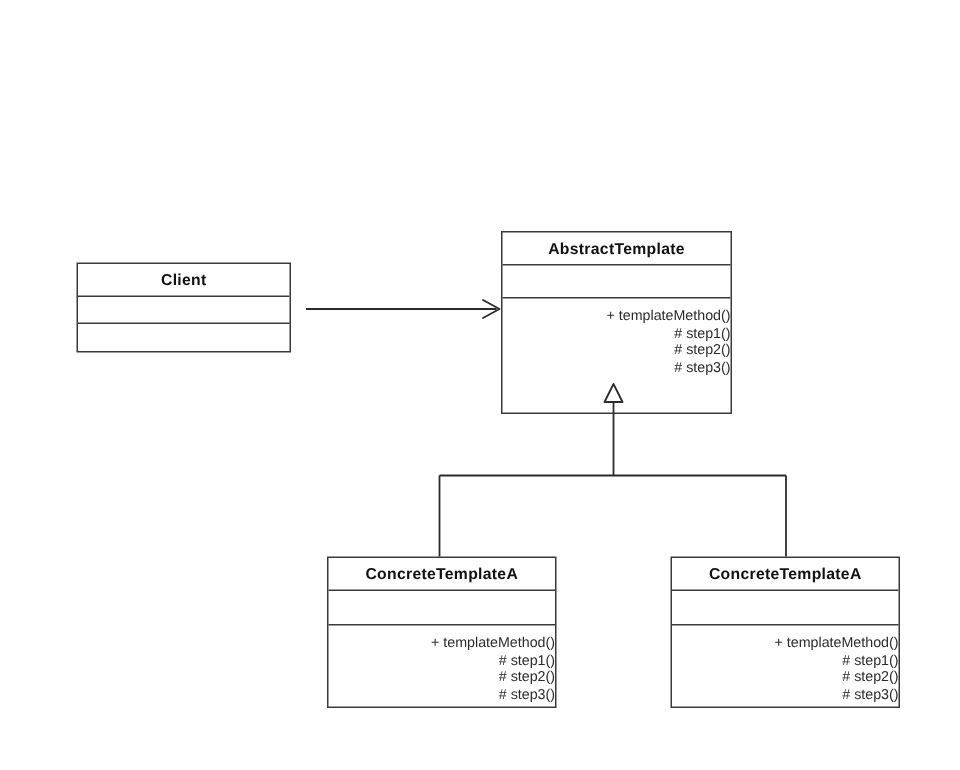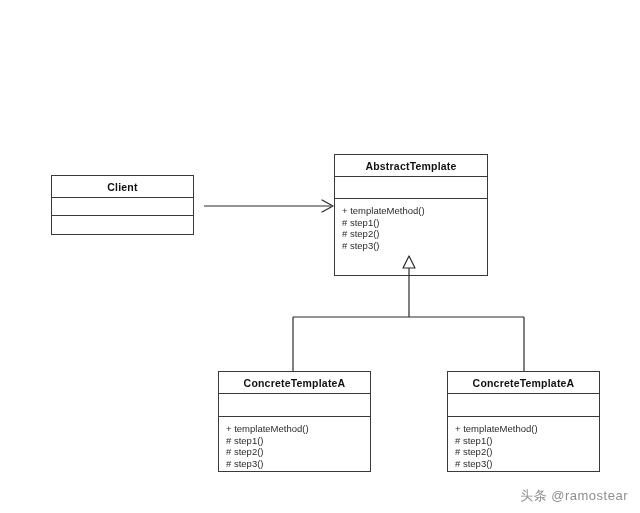--- a/index.html
+++ b/index.html
@@ -40,20 +40,21 @@
   }
   .uml-attrs {
     border-bottom: 1px solid #3a3a3a;
     box-sizing: border-box;
     flex: 0 0 auto;
   }
   .uml-ops {
     box-sizing: border-box;
     flex: 1 1 auto;
     padding: 6px 0 0 7px;
+    text-align: right;
   }
   .op-line {
     font-size: 9.5px;
     color: #2b2b2b;
     line-height: 11.5px;
     white-space: pre;
   }
 
   
   #client-class      { left: 51px;  top: 175px; width: 143px; height: 60px; }
@@ -150,15 +151,14 @@
       <line x1="293" y1="317" x2="524" y2="317" stroke="#2b2b2b" stroke-width="1.2"></line>
 
       <line x1="293" y1="317" x2="293" y2="371" stroke="#2b2b2b" stroke-width="1.2"></line>
 
       <line x1="524" y1="317" x2="524" y2="371" stroke="#2b2b2b" stroke-width="1.2"></line>
 
       <polygon points="409,256 403,268 415,268" fill="#ffffff" stroke="#2b2b2b" stroke-width="1.2" stroke-linejoin="round"></polygon>
     </g>
   </svg>
 
-  <div id="watermark">头条 @ramostear</div>
 
 </div>
 
 </body></html>

